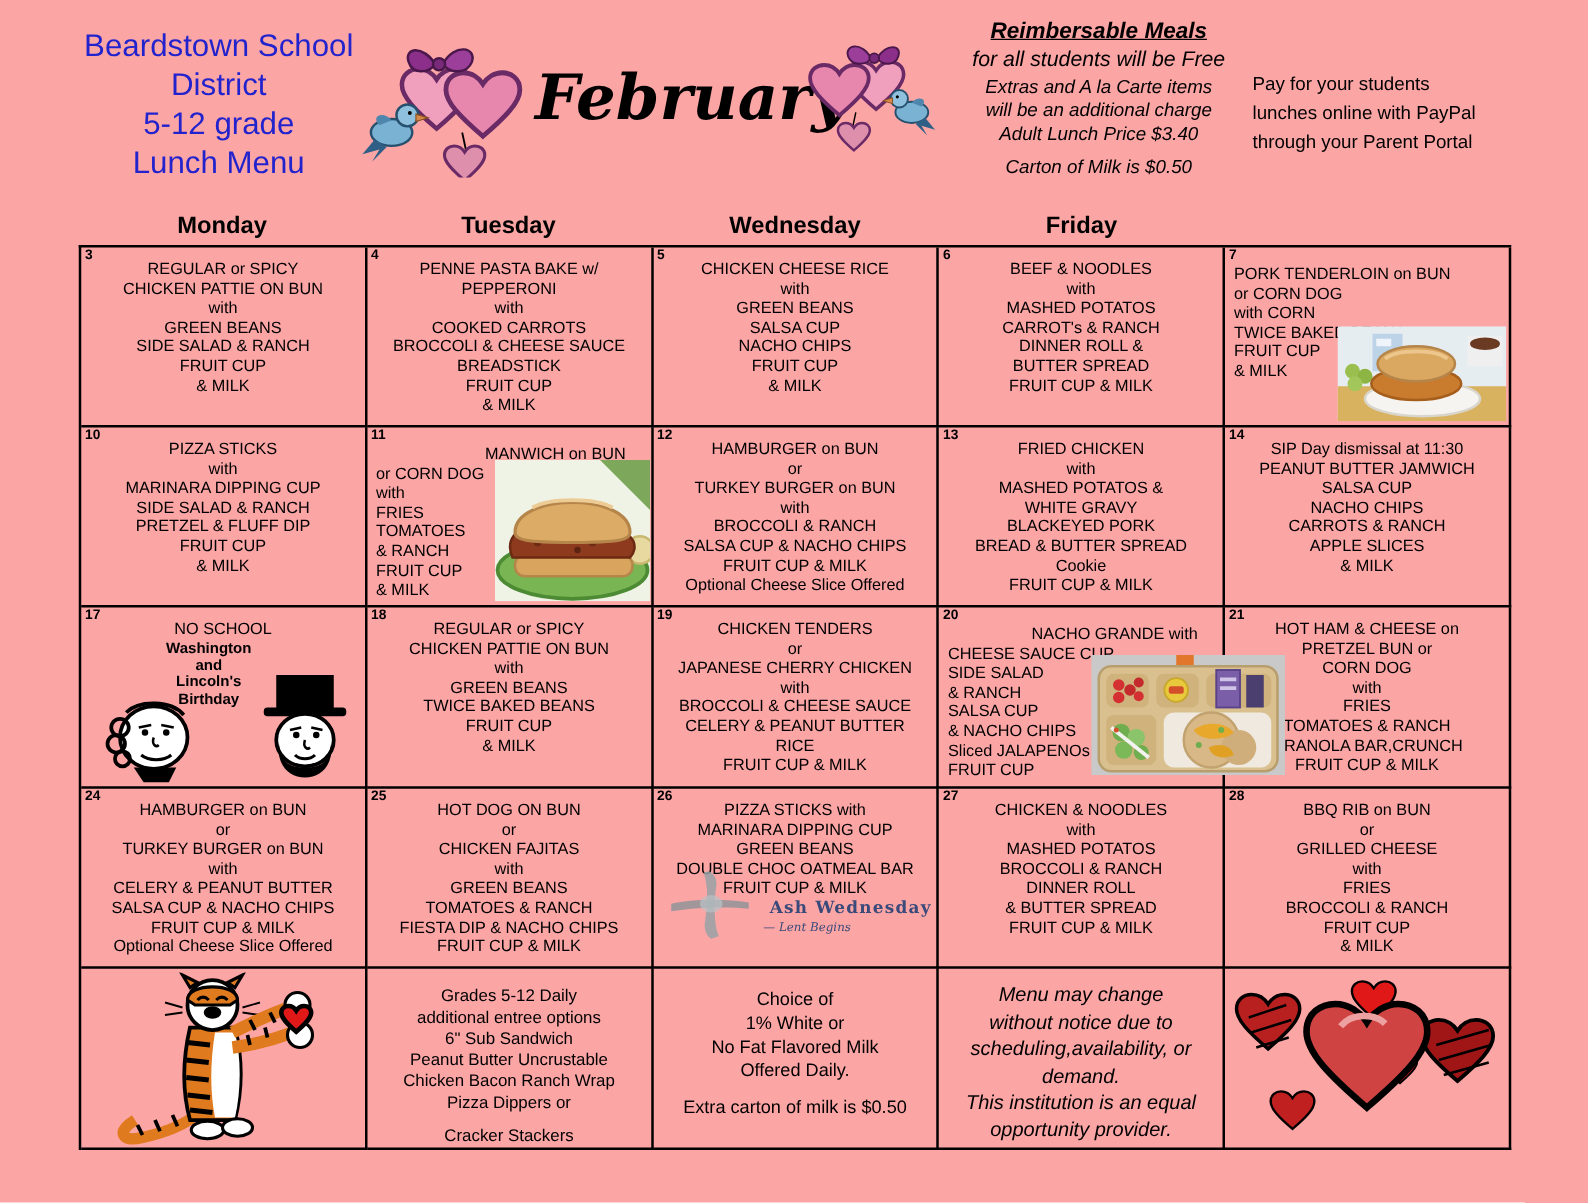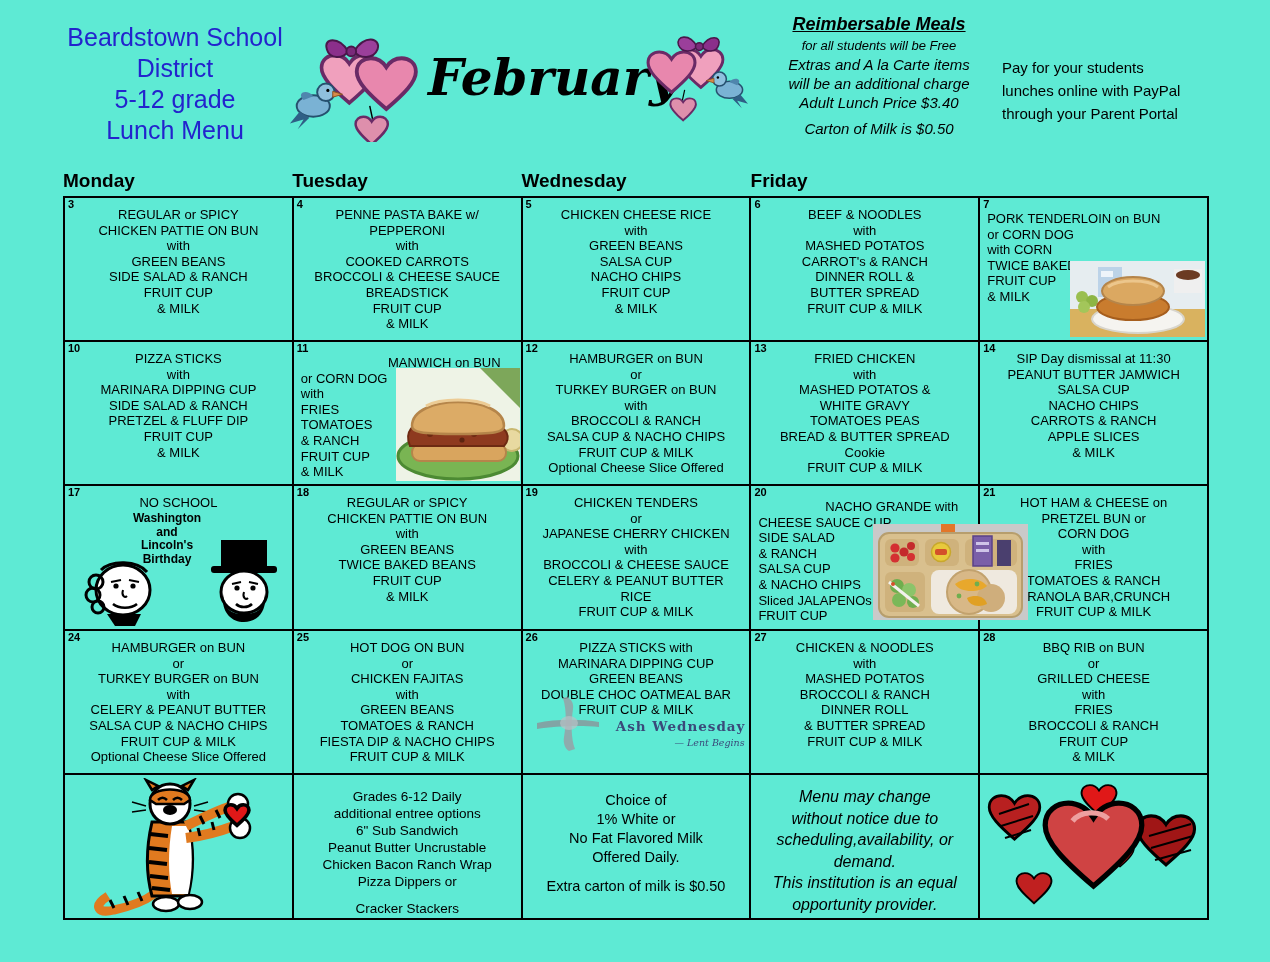--- a/index.html
+++ b/index.html
@@ -1,38 +1,38 @@
 <!DOCTYPE html>
 <html><head>
 <meta charset="utf-8">
 <style>
   html,body{margin:0;padding:0;background:#fff;}
-  .page{position:relative;width:1270px;height:962px;background:#5eead4;overflow:hidden;
+  .page{position:relative;width:1270px;height:962px;background:#fca5a5;overflow:hidden;
         font-family:"Liberation Sans",sans-serif;color:#000;}
 
   
   .school-title{position:absolute;left:52px;top:22px;width:246px;text-align:center;
     color:#2323cd;font-size:25px;line-height:31px;}
   .clipart-left{position:absolute;left:288px;top:30px;width:145px;height:112px;}
   .clipart-right{position:absolute;left:636px;top:12px;width:112px;height:124px;}
   .clipart-right svg{transform:scaleX(-1);}
   .month-title{position:absolute;left:428px;top:48px;width:215px;text-align:center;
     font-family:"DejaVu Serif",serif;font-style:italic;font-weight:bold;font-size:50px;}
   .reimb{position:absolute;left:763px;top:14px;width:232px;text-align:center;font-style:italic;}
   .reimb .r-title{font-size:18px;font-weight:bold;text-decoration:underline;margin-bottom:3px;}
-  .reimb .r-big{font-size:13px;margin-bottom:2px;}
+  .reimb .r-big{font-size:17px;margin-bottom:2px;}
   .reimb .r-line{font-size:15px;line-height:19px;}
   .reimb .r-milk{font-size:15px;margin-top:8px;}
   .paypal{position:absolute;left:1002px;top:56px;width:224px;
     font-size:15px;line-height:23px;}
 
   
   .calendar{position:absolute;left:63px;top:170px;width:1146px;}
   .day-row{display:grid;grid-template-columns:repeat(5,1fr);height:26px;}
-  .day-header{font-weight:bold;font-size:19px;}
+  .day-header{text-align:center;font-weight:bold;font-size:19px;}
   .cal-grid{display:grid;grid-template-columns:repeat(5,1fr);
     grid-template-rows:144px 144px 145px 144px 145px;
     border-top:2px solid #000;border-left:2px solid #000;}
   .cell{position:relative;border-right:2px solid #000;border-bottom:2px solid #000;
     font-size:13px;line-height:15.6px;padding-top:9px;box-sizing:border-box;}
   .cell.center{text-align:center;}
   .cell.left{text-align:left;padding-left:7px;padding-right:4px;padding-top:13px;}
   .date{position:absolute;top:1px;left:3px;font-size:11px;font-weight:bold;line-height:11px;}
   .heading{text-align:right;padding-right:16px;}
   .spacer{height:10px;}
@@ -45,21 +45,21 @@
   .photo-manwich{position:absolute;right:1px;top:26px;width:124px;height:113px;}
   .photo-tray{position:absolute;left:122px;top:38px;width:155px;height:96px;z-index:3;}
   .clip-washington{position:absolute;left:6px;top:24px;width:212px;height:116px;text-align:left;}
   .wl-caption{position:absolute;left:36px;top:2px;width:120px;text-align:center;
     font-weight:bold;font-size:12px;line-height:13.5px;}
   .wl-faces{position:absolute;left:0;top:28px;}
   .graphic-ash{position:absolute;left:10px;bottom:20px;width:218px;height:58px;text-align:left;}
   .ash-text{position:absolute;left:78px;top:24px;width:140px;text-align:center;
     font-family:"DejaVu Serif",serif;color:#3a4a7a;}
   .ash-line1{font-size:13.5px;font-weight:bold;letter-spacing:1px;}
-  .ash-line2{font-size:9.5px;font-style:italic;text-align:right;padding-right:6px;}
+  .ash-line2{font-size:9.5px;font-style:italic;text-align:left;padding-right:6px;}
   .clip-tiger{position:absolute;left:50%;top:50%;transform:translate(-50%,-50%);
     width:180px;height:138px;}
   .clip-hearts{position:absolute;left:50%;top:50%;transform:translate(-50%,-50%);
     width:218px;height:126px;}
   svg{display:block;}
 </style>
 </head>
 <body>
 
 <div class="page">
@@ -256,21 +256,21 @@
           <div class="line">SALSA CUP &amp; NACHO CHIPS</div>
           <div class="line">FRUIT CUP &amp; MILK</div>
           <div class="line">Optional Cheese Slice Offered</div>
         </div>
         <div class="cell center">
           <span class="date">13</span>
           <div class="line">FRIED CHICKEN</div>
           <div class="line">with</div>
           <div class="line">MASHED POTATOS &amp;</div>
           <div class="line">WHITE GRAVY</div>
-          <div class="line">TOMATOES PEAS</div>
+          <div class="line">BLACKEYED PORK</div>
           <div class="line">BREAD &amp; BUTTER SPREAD</div>
           <div class="line">Cookie</div>
           <div class="line">FRUIT CUP &amp; MILK</div>
         </div>
         <div class="cell center">
           <span class="date">14</span>
           <div class="line">SIP Day dismissal at 11:30</div>
           <div class="line">PEANUT BUTTER JAMWICH</div>
           <div class="line">SALSA CUP</div>
           <div class="line">NACHO CHIPS</div>
@@ -477,21 +477,21 @@
               <path d="M110 50 L112 58 M124 44 L126 52 M112 38 L116 46 M128 32 L132 40" stroke="#000" stroke-width="3"></path>
               <circle cx="150" cy="26" r="10" fill="#fff" stroke="#000" stroke-width="2.5"></circle>
               <circle cx="152" cy="50" r="10" fill="#fff" stroke="#000" stroke-width="2.5"></circle>
               <g transform="translate(136,26) scale(0.26)">
                 <path d="M50 82 C22 58 4 40 4 24 C4 10 15 3 26 3 C36 3 45 9 50 17 C55 9 64 3 74 3 C85 3 96 10 96 24 C96 40 78 58 50 82 Z" fill="#e01818" stroke="#000" stroke-width="14"></path>
               </g>
             </svg>
           </div>
         </div>
         <div class="cell center info">
-          <div class="line">Grades 6-12 Daily</div>
+          <div class="line">Grades 5-12 Daily</div>
           <div class="line">additional entree options</div>
           <div class="line">6" Sub Sandwich</div>
           <div class="line">Peanut Butter Uncrustable</div>
           <div class="line">Chicken Bacon Ranch Wrap</div>
           <div class="line">Pizza Dippers or</div>
           <div class="line spacer"></div>
           <div class="line">Cracker Stackers</div>
         </div>
         <div class="cell center choice">
           <div class="line">Choice of</div>

